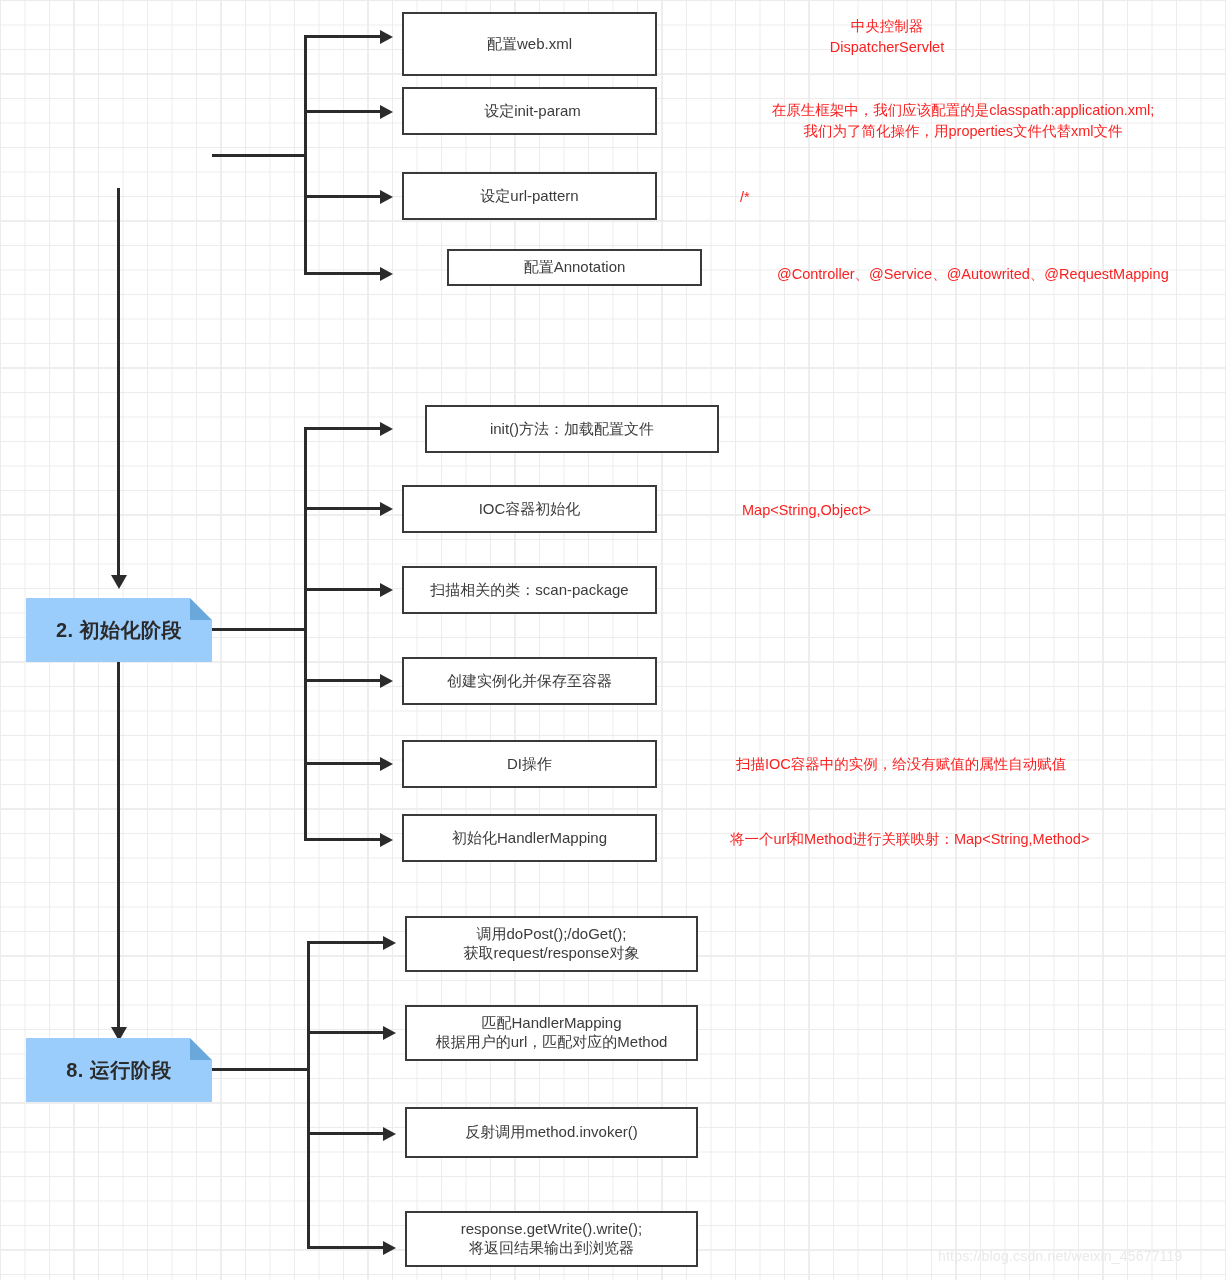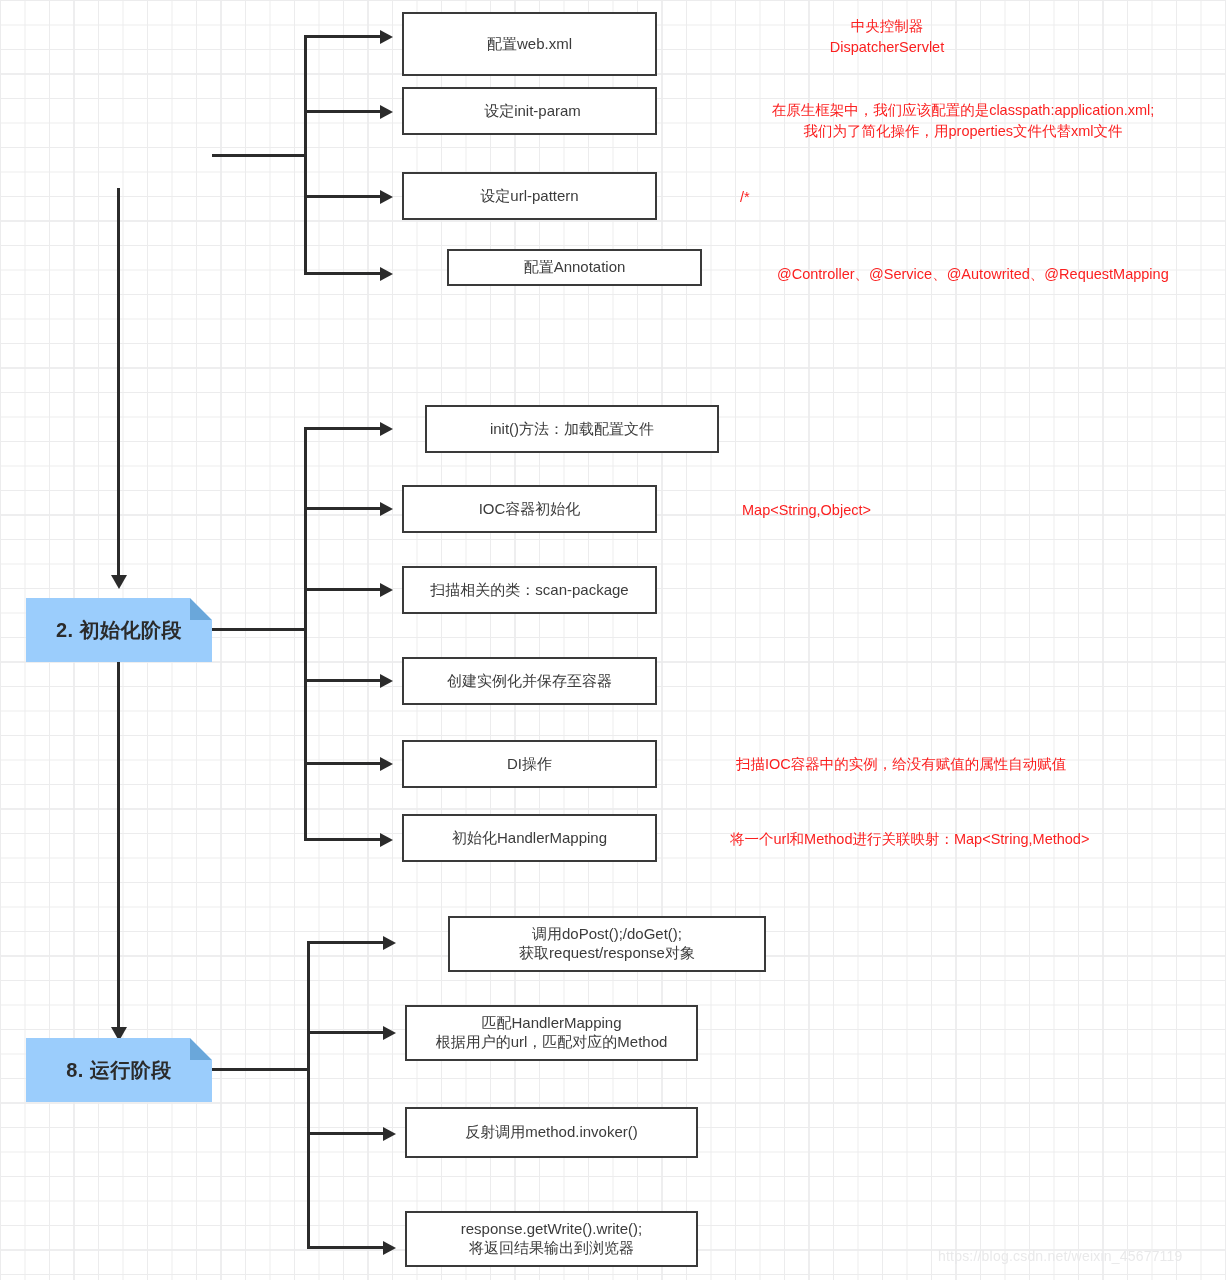--- a/index.html
+++ b/index.html
@@ -202,21 +202,21 @@
 
   <div class="hline" style="left:307px; top:1031px; width:78px;"></div>
   <div class="arrow-r" style="left:383px; top:1025.5px;"></div>
 
   <div class="hline" style="left:307px; top:1132px; width:78px;"></div>
   <div class="arrow-r" style="left:383px; top:1126.5px;"></div>
 
   <div class="hline" style="left:307px; top:1246px; width:78px;"></div>
   <div class="arrow-r" style="left:383px; top:1240.5px;"></div>
 
-  <div class="box" style="left:405px; top:916px; width:318px; height:56px;margin-left:43px;">调用doPost();/doGet();
+  <div class="box" style="left:405px; top:916px; width:293px; height:56px;">调用doPost();/doGet();
 获取request/response对象</div>
   <div class="box" style="left:405px; top:1005px; width:293px; height:56px;">匹配HandlerMapping
 根据用户的url，匹配对应的Method</div>
   <div class="box" style="left:405px; top:1107px; width:293px; height:51px;">反射调用method.invoker()</div>
   <div class="box" style="left:405px; top:1211px; width:293px; height:56px;">response.getWrite().write();
 将返回结果输出到浏览器</div>
 
   <div class="watermark" style="left:938px; top:1248px;">https://blog.csdn.net/weixin_45677119</div>
 
 </div>

